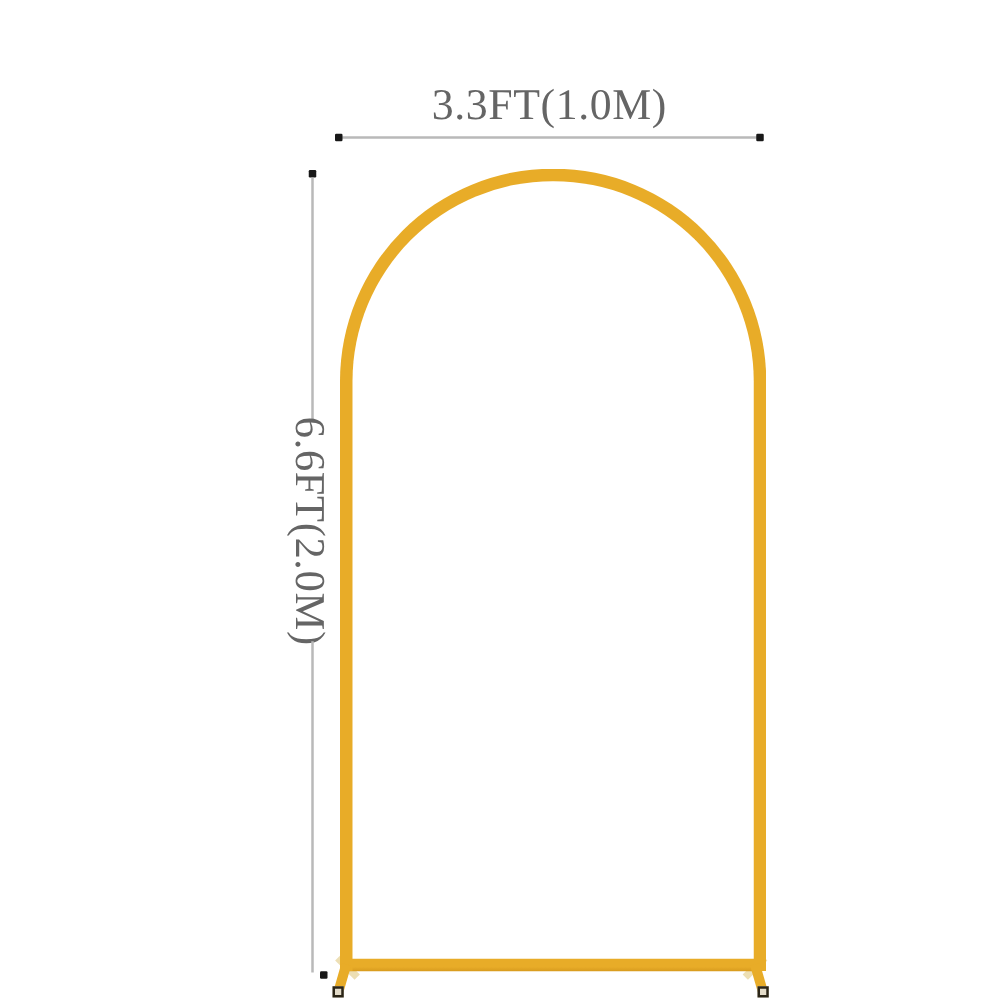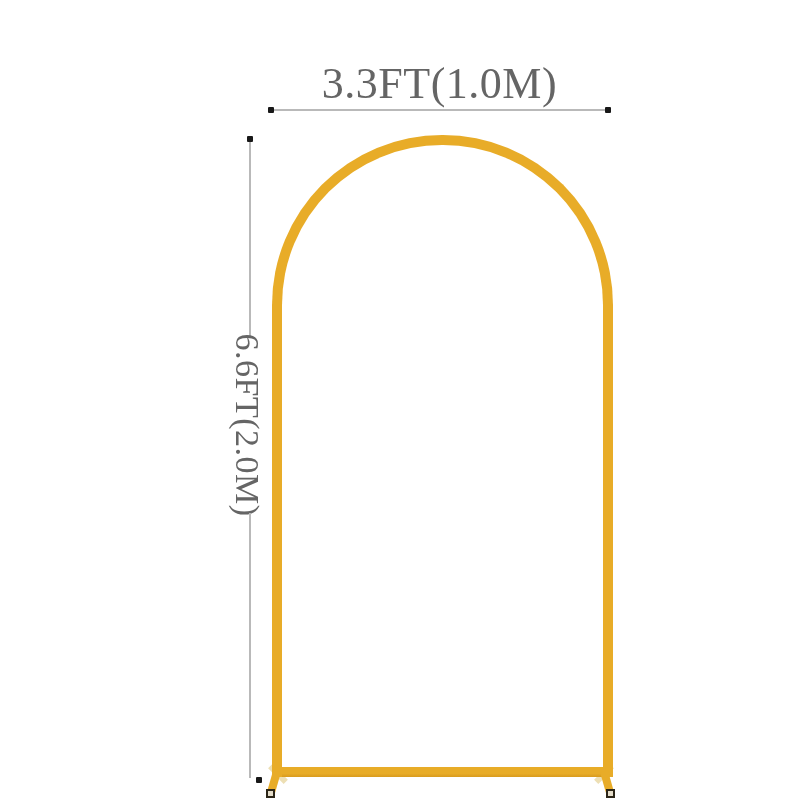--- a/index.html
+++ b/index.html
@@ -12,21 +12,21 @@
     height: 800px;
     background: var(--background, #ffffff);
     overflow: hidden;
     font-family: "Liberation Serif", "DejaVu Serif", serif;
   }
 
   
   .dim-label {
     position: absolute;
     color: var(--label-text, #656565);
-    font-size: 44px;
+    font-size: 35px;
     letter-spacing: 0.5px;
     white-space: nowrap;
     text-align: center;
   }
   #width-label {
     left: 271px;
     top: 60px;
     width: 337px;
     height: 48px;
     line-height: 48px;

